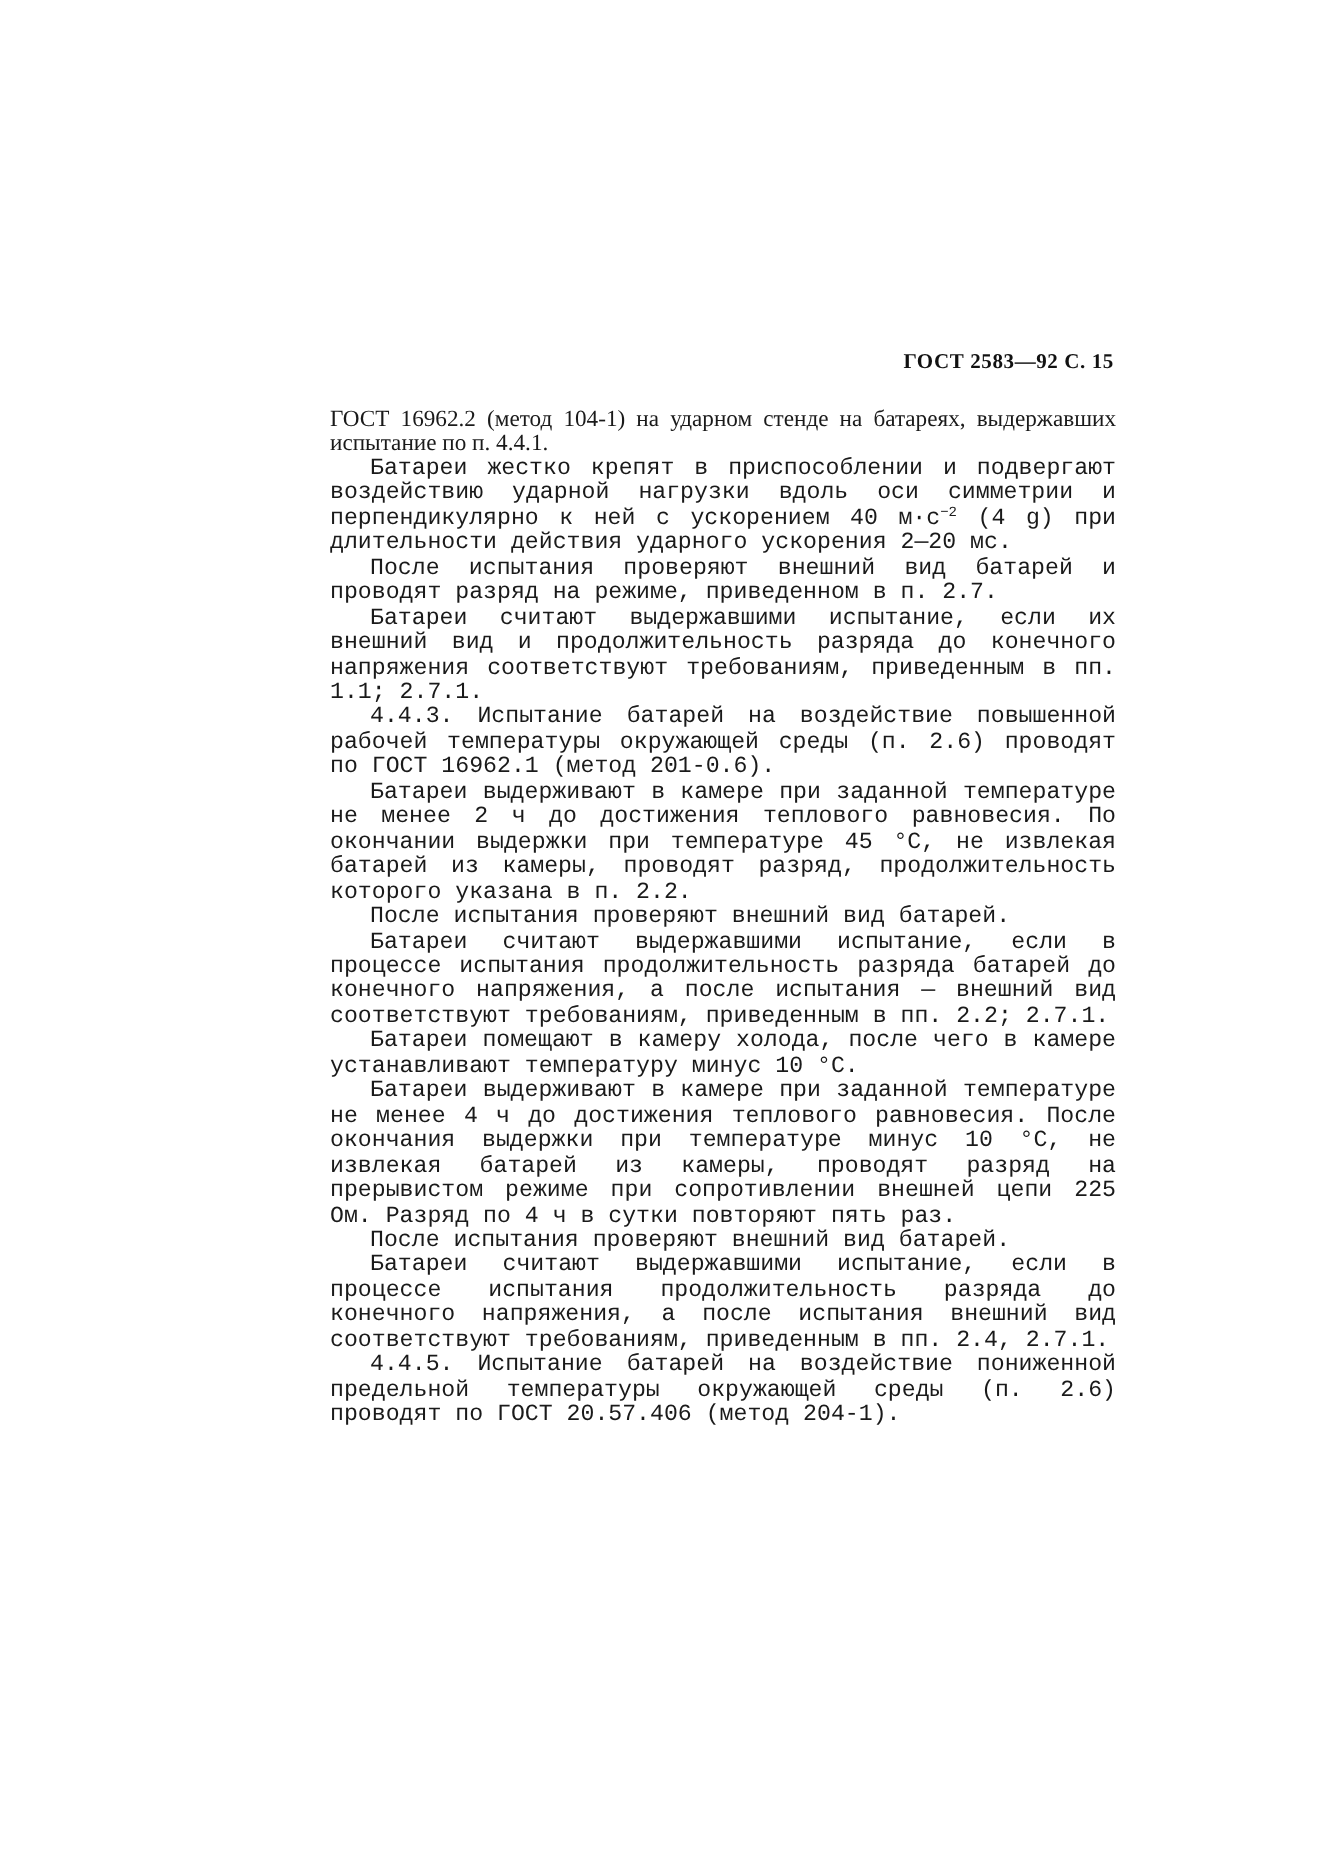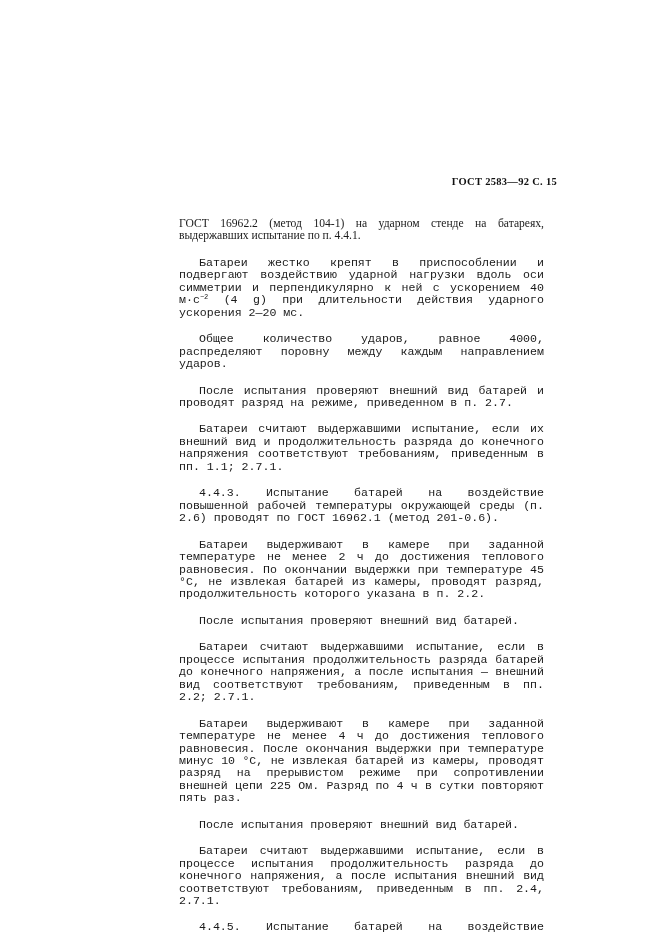--- a/index.html
+++ b/index.html
@@ -8,38 +8,38 @@
   .header {
     position: absolute; top: 176px; left: 400px; width: 157px; text-align: right;
     font-family: "Liberation Serif", serif; font-weight: bold; font-size: 10.5px;
     color: #111; letter-spacing: 0.3px;
   }
   .body-text {
     position: absolute; top: 204px; left: 165px; width: 393px;
     font-family: "Liberation Serif", serif; font-size: 11.6px; line-height: 12.45px;
     color: #1a1a1a; text-align: justify;
   }
-  .para { margin: 14px; text-indent: 0; }
+  .para { margin: 0; text-indent: 0; }
   .para.indent { text-indent: 20px; font-family: Liberation Mono, monospace; }
   sup { font-size: 7px; line-height: 0; vertical-align: 4px; }
 </style>
 </head>
 <body>
 
 <div class="page">
   <div class="header">ГОСТ 2583—92 С. 15</div>
 
   <div class="body-text">
     <p class="para">ГОСТ 16962.2 (метод 104-1) на ударном стенде на батареях, выдержавших испытание по п. 4.4.1.</p>
     <p class="para indent"><span>Батареи жестко крепят в приспособлении и подвергают воздействию ударной нагрузки вдоль оси симметрии и перпендикулярно к ней с ускорением 40 м·с</span><sup>−2</sup><span> (4 g) при длительности действия ударного ускорения 2—20 мс.</span></p>
-    <p class="para indent">Общее количество ударов, равное 4000, распределяют поровну между каждым направлением ударов.</p>
     <p class="para indent">После испытания проверяют внешний вид батарей и проводят разряд на режиме, приведенном в п. 2.7.</p>
     <p class="para indent">Батареи считают выдержавшими испытание, если их внешний вид и продолжительность разряда до конечного напряжения соответствуют требованиям, приведенным в пп. 1.1; 2.7.1.</p>
     <p class="para indent">4.4.3. Испытание батарей на воздействие повышенной рабочей температуры окружающей среды (п. 2.6) проводят по ГОСТ 16962.1 (метод 201-0.6).</p>
     <p class="para indent">Батареи выдерживают в камере при заданной температуре не менее 2 ч до достижения теплового равновесия. По окончании выдержки при температуре 45 °С, не извлекая батарей из камеры, проводят разряд, продолжительность которого указана в п. 2.2.</p>
     <p class="para indent">После испытания проверяют внешний вид батарей.</p>
     <p class="para indent">Батареи считают выдержавшими испытание, если в процессе испытания продолжительность разряда батарей до конечного напряжения, а после испытания — внешний вид соответствуют требованиям, приведенным в пп. 2.2; 2.7.1.</p>
+    <p class="para indent">Батареи помещают в камеру холода, после чего в камере устанавливают температуру минус 10 °С.</p>
     <p class="para indent">Батареи выдерживают в камере при заданной температуре не менее 4 ч до достижения теплового равновесия. После окончания выдержки при температуре минус 10 °С, не извлекая батарей из камеры, проводят разряд на прерывистом режиме при сопротивлении внешней цепи 225 Ом. Разряд по 4 ч в сутки повторяют пять раз.</p>
     <p class="para indent">После испытания проверяют внешний вид батарей.</p>
     <p class="para indent">Батареи считают выдержавшими испытание, если в процессе испытания продолжительность разряда до конечного напряжения, а после испытания внешний вид соответствуют требованиям, приведенным в пп. 2.4, 2.7.1.</p>
     <p class="para indent">4.4.5. Испытание батарей на воздействие пониженной предельной температуры окружающей среды (п. 2.6) проводят по ГОСТ 20.57.406 (метод 204-1).</p>
   </div>
 </div>
 
 </body></html>

